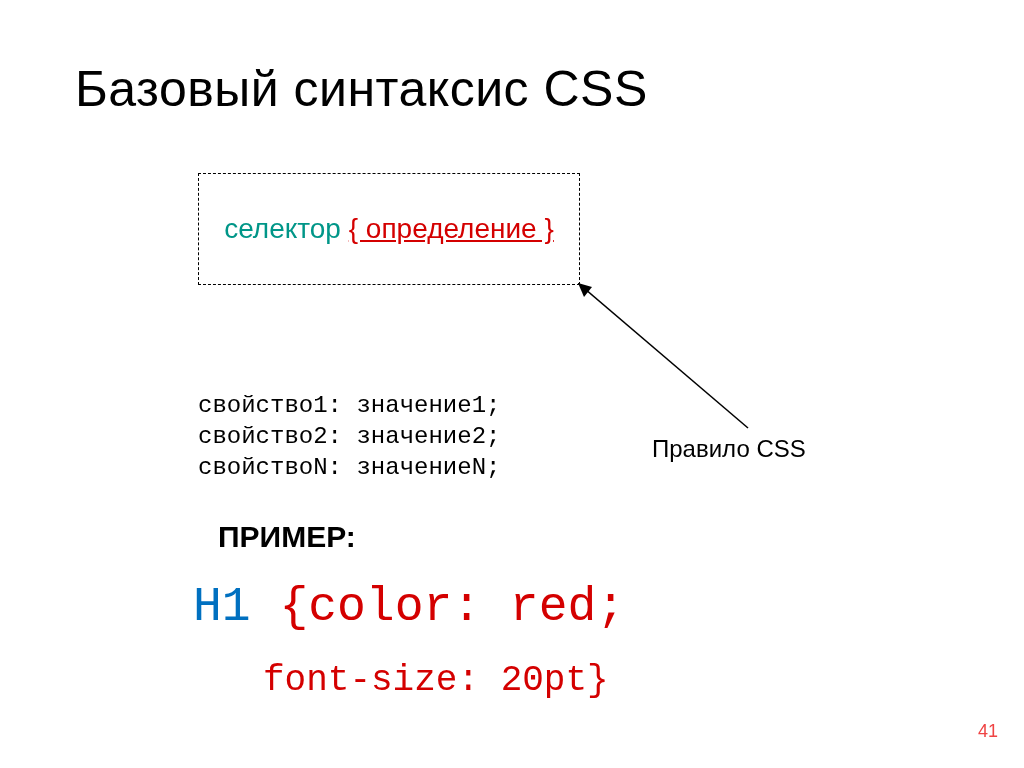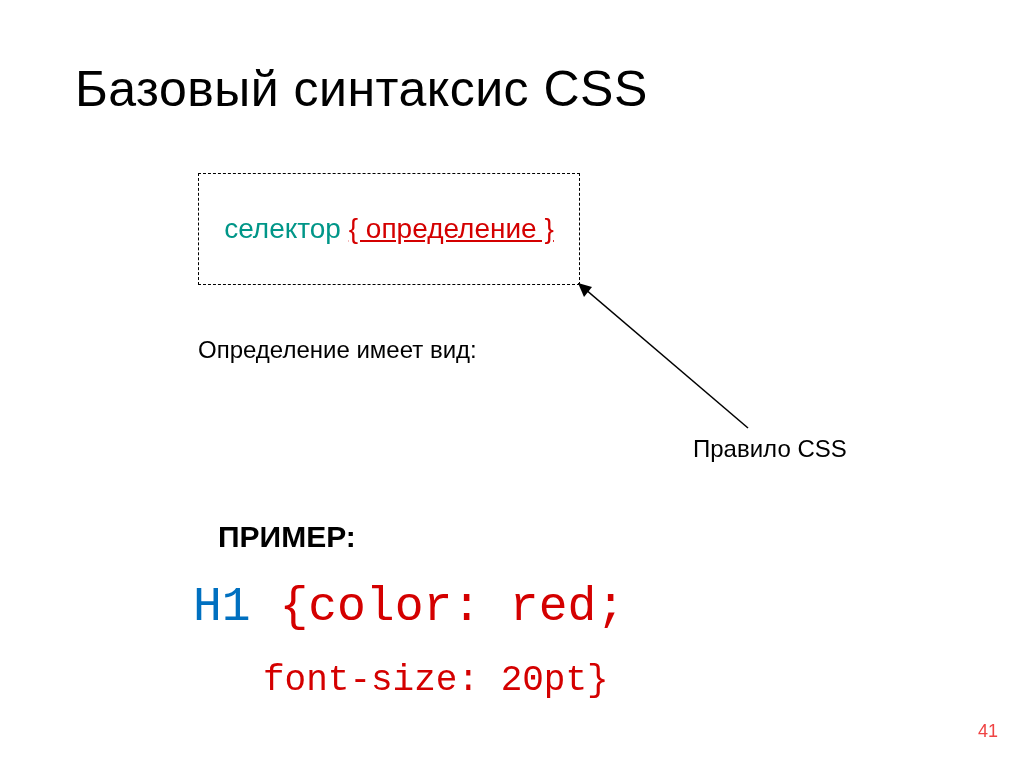--- a/index.html
+++ b/index.html
@@ -76,21 +76,21 @@
     position: absolute;
     left: 263px;
     top: 660px;
     font-family: "Courier New", Courier, monospace;
     font-size: 36px;
   }
   .ex-blue { color: #0070c0; }
   .ex-red { color: #d40000; }
   .rule-label {
     position: absolute;
-    left: 693px;
+    left: 652px;
     top: 435px;
     font-size: 24px;
   }
   .arrow {
     position: absolute;
     left: 578px;
     top: 283px;
     width: 220px;
     height: 160px;
     pointer-events: none;
@@ -116,22 +116,24 @@
       <span> </span>
       <span class="def">{ определение }</span>
     </div>
   </div>
 
   <svg class="arrow" viewBox="0 0 220 160">
     <line x1="0" y1="0" x2="170" y2="145" stroke="#000" stroke-width="1.5"></line>
     <polygon points="0,0 14,4 6,14" fill="#000"></polygon>
   </svg>
 
-  <div class="subhead">Определение имеет вид:</div>
 
+  <div class="props"><span>свойство1: значение1;</span>
+<span>свойство2: значение2;</span>
+<span>свойствоN: значениеN;</span></div>
 
   <div class="example-label">ПРИМЕР:</div>
 
   <div class="example-line1">
     <span class="ex-blue">H1</span><span class="ex-red"> {color: red;</span>
   </div>
 
   <div class="example-line2 ex-red">font-size: 20pt}</div>
 
   <div class="rule-label">Правило CSS</div>

